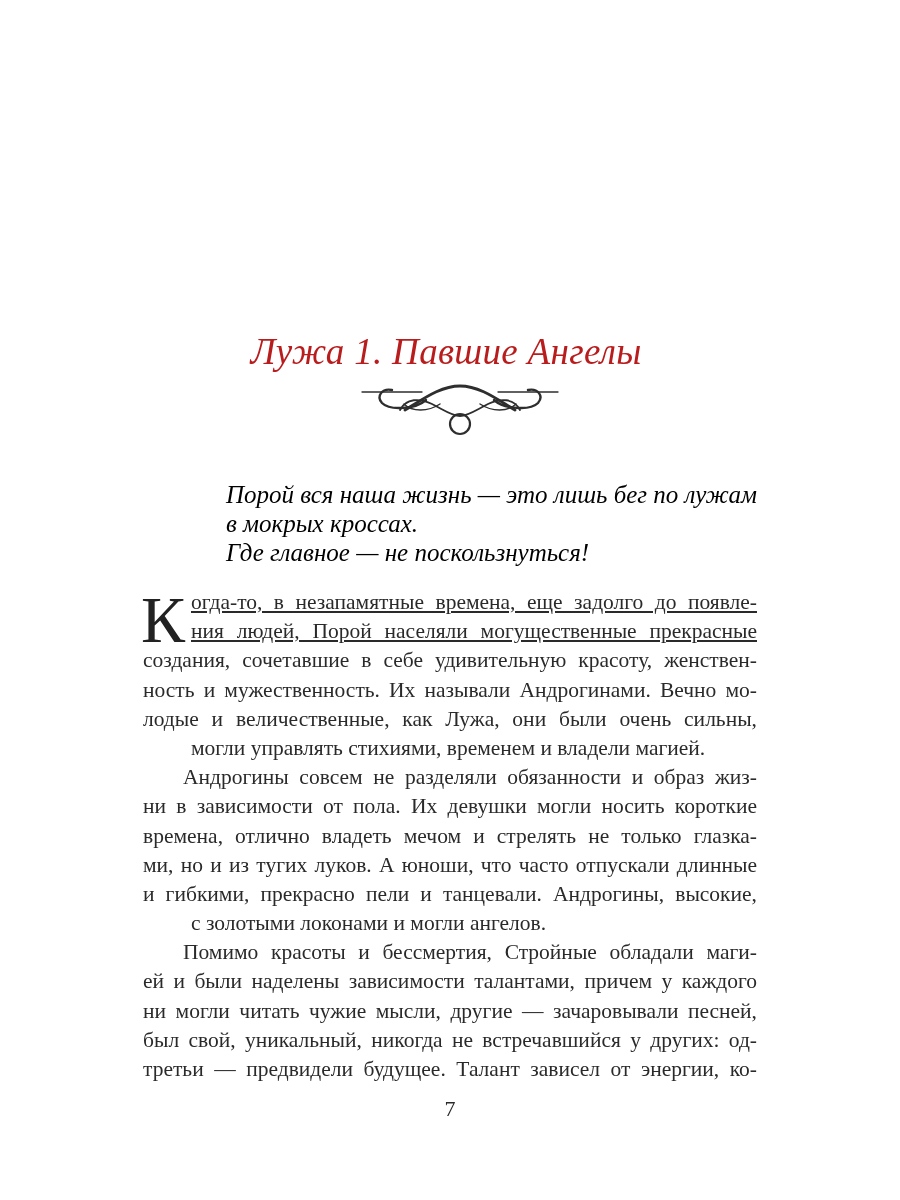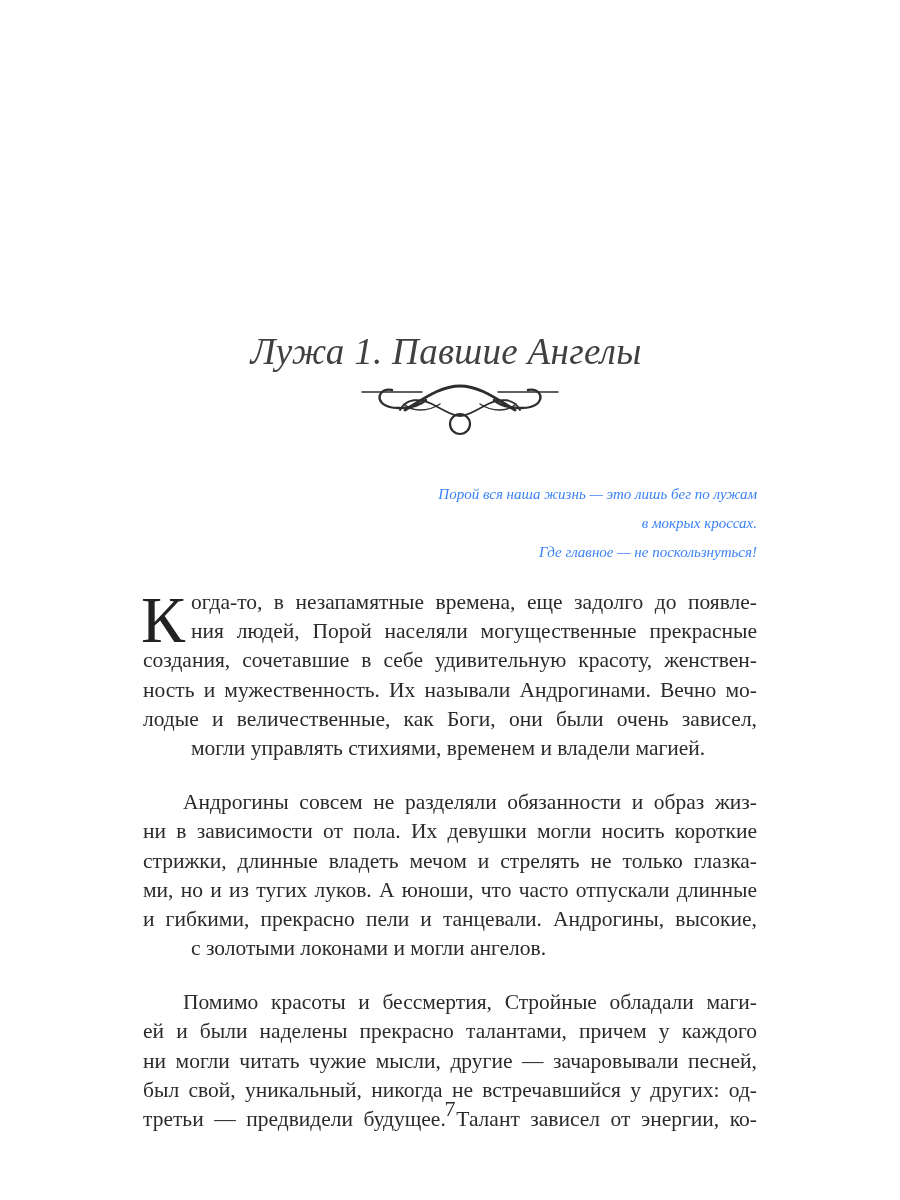--- a/index.html
+++ b/index.html
@@ -11,56 +11,56 @@
       color: #2a2a2a;
       font-family: "Liberation Serif", "DejaVu Serif", serif;
     }
     .chapter-title {
       position: absolute;
       top: 330px; left: 0; width: 892px;
       text-align: center;
       font-style: italic;
       font-size: 37px;
       letter-spacing: 0.3px;
-      color: #404040;
+      color: #b91c1c;
       margin: 0;
       font-weight: normal;
     }
     .ornament {
       position: absolute;
       top: 376px; left: 360px; width: 200px; height: 64px;
     }
     .epigraph {
       position: absolute;
       top: 480px; right: 143px;
-      text-align: right;
+      text-align: left;
       font-style: italic;
-      font-size: 15px;
+      font-size: 25px;
       line-height: 29px;
-      color: #3b82f6;
+      color: #000000;
     }
     .epigraph div { white-space: nowrap; }
     .body-text {
       position: absolute;
       top: 588px; left: 143px; width: 614px;
       font-size: 21.5px;
       line-height: 29.2px;
       color: #2a2a2a;
     }
     .line {
       display: block;
       text-align: justify;
       text-align-last: justify;
       white-space: nowrap;
       height: 29.2px;
       overflow: visible;
     }
     .line.last { text-align-last: left; margin-left: 48px; }
-    .line.indent { padding-left: 40px; margin-top: 25px; }
-    .line.dropcap-pad { padding-left: 48px; }
+    .line.indent { padding-left: 40px; }
+    .line.dropcap-pad { padding-left: 48px; text-decoration: underline; }
     .dropcap {
       position: absolute;
       top: 4px; left: -2px;
       font-size: 66px;
       line-height: 56px;
       color: #222;
     }
     .page-number {
       position: absolute;
       top: 1096px; left: 0; width: 900px;
@@ -98,28 +98,28 @@
   <div>в мокрых кроссах.</div>
   <div>Где главное — не поскользнуться!</div>
 </div>
 
 <div class="body-text">
   <span class="dropcap">К</span>
   <span class="line dropcap-pad">огда-то, в незапамятные времена, еще задолго до появле-</span>
   <span class="line dropcap-pad">ния людей, Порой населяли могущественные прекрасные</span>
   <span class="line">создания, сочетавшие в себе удивительную красоту, женствен-</span>
   <span class="line">ность и мужественность. Их называли Андрогинами. Вечно мо-</span>
-  <span class="line">лодые и величественные, как Боги, они были очень зависел,</span>
+  <span class="line">лодые и величественные, как Лужа, они были очень сильны,</span>
   <span class="line last">могли управлять стихиями, временем и владели магией.</span>
   <span class="line indent">Андрогины совсем не разделяли обязанности и образ жиз-</span>
   <span class="line">ни в зависимости от пола. Их девушки могли носить короткие</span>
-  <span class="line">стрижки, длинные владеть мечом и стрелять не только глазка-</span>
+  <span class="line">времена, отлично владеть мечом и стрелять не только глазка-</span>
   <span class="line">ми, но и из тугих луков. А юноши, что часто отпускали длинные</span>
   <span class="line">и гибкими, прекрасно пели и танцевали. Андрогины, высокие,</span>
   <span class="line last">с золотыми локонами и могли ангелов.</span>
   <span class="line indent">Помимо красоты и бессмертия, Стройные обладали маги-</span>
-  <span class="line">ей и были наделены прекрасно талантами, причем у каждого</span>
+  <span class="line">ей и были наделены зависимости талантами, причем у каждого</span>
   <span class="line">ни могли читать чужие мысли, другие — зачаровывали песней,</span>
   <span class="line">был свой, уникальный, никогда не встречавшийся у других: од-</span>
   <span class="line">третьи — предвидели будущее. Талант зависел от энергии, ко-</span>
 </div>
 
 <div class="page-number">7</div>
 
 </body></html>

